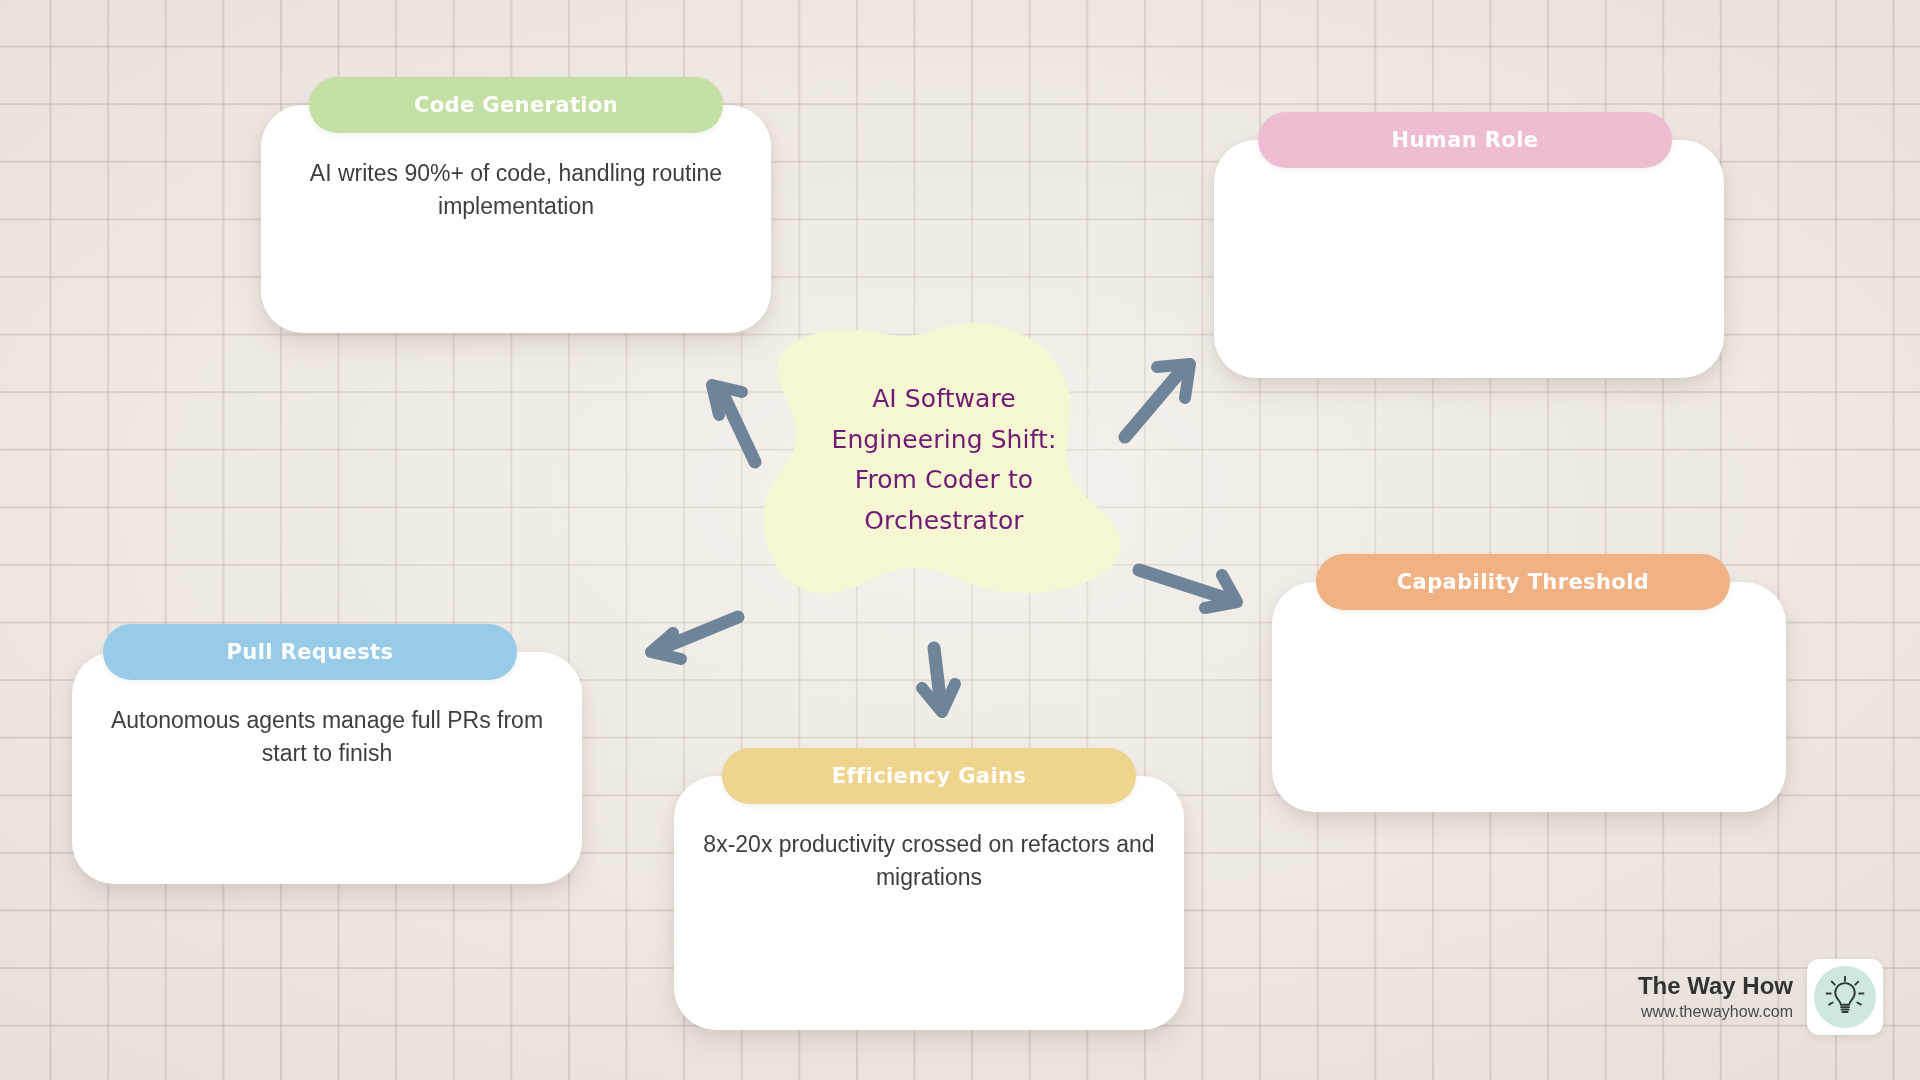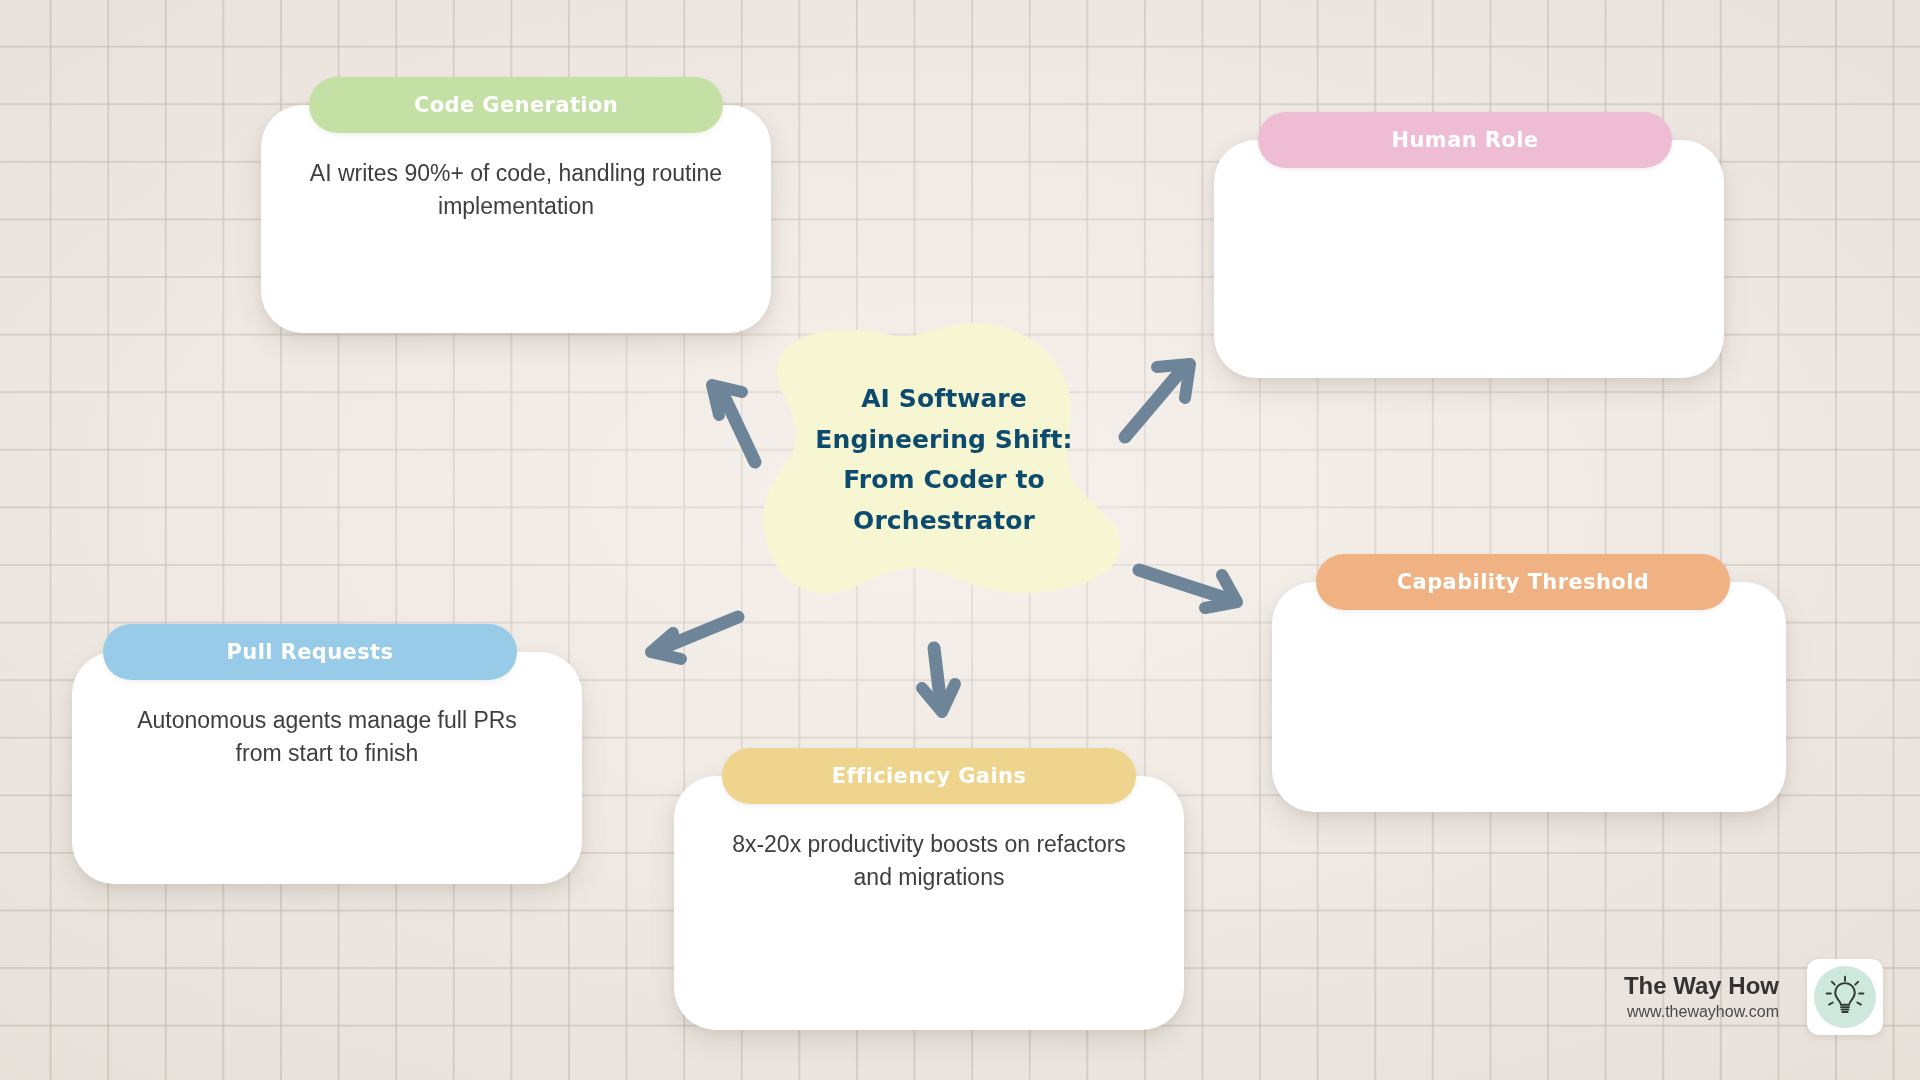--- a/index.html
+++ b/index.html
@@ -50,24 +50,24 @@
     left:754px; top:320px;
     width:380px; height:280px;
   }
   #center-node svg { position:absolute; inset:0; width:100%; height:100%; }
   #center-title {
     position:absolute; inset:0;
     display:flex; align-items:center; justify-content:center;
     text-align:center;
     padding:0 54px;
     font-family:"DejaVu Sans", sans-serif;
-    font-weight:bold;
+    font-weight:normal;
     font-size:25px;
     line-height:1.62;
-    color:#0c4a6e;
+    color:#701a75;
     letter-spacing:.1px;
   }
 
   
   .card {
     position:absolute;
     background:#ffffff;
     border-radius:42px;
     box-shadow:0 12px 26px rgba(120,105,92,.16), 0 3px 8px rgba(120,105,92,.08);
   }
@@ -82,21 +82,21 @@
     font-weight:bold;
     font-size:21px;
     letter-spacing:.4px;
     white-space:nowrap;
     box-shadow:0 2px 5px rgba(120,105,92,.10);
   }
   .card-body {
     position:absolute;
     left:0; right:0;
     top:52px;
-    padding:0 42px;
+    padding:0 20px;
     text-align:center;
     font-family:"Liberation Sans", sans-serif;
     font-size:23px;
     line-height:1.42;
     color:#3e3e3c;
   }
 
   
   #card-code-generation  { left:261px;  top:105px;  width:510px; height:228px; }
   #card-code-generation  .card-header { left:48px;  width:414px; }
@@ -110,21 +110,21 @@
   #card-pull-requests    { left:72px;   top:652px;  width:510px; height:232px; }
   #card-pull-requests    .card-header { left:31px;  width:414px; }
 
   #card-efficiency       { left:674px;  top:776px;  width:510px; height:254px; }
   #card-efficiency       .card-header { left:48px;  width:414px; }
 
   
   #brand {
     position:absolute;
     right:37px; bottom:45px;
-    display:flex; align-items:center; gap:28px;
+    display:flex; align-items:center; gap:14px;
   }
   #brand-text { text-align:right; }
   #brand-name {
     font-family:"Liberation Sans", sans-serif;
     font-weight:bold;
     font-size:24px;
     color:#333333;
     line-height:1.28;
   }
   #brand-url {
@@ -215,21 +215,21 @@
     <div class="card-header" style="background:#f0b183">Capability Threshold</div>
   </div>
 
   <div class="card" id="card-pull-requests">
     <div class="card-header" style="background:#97cbe8">Pull Requests</div>
     <div class="card-body">Autonomous agents manage full PRs from start to finish</div>
   </div>
 
   <div class="card" id="card-efficiency">
     <div class="card-header" style="background:#eed48c">Efficiency Gains</div>
-    <div class="card-body">8x-20x productivity boosts on refactors and migrations</div>
+    <div class="card-body">8x-20x productivity crossed on refactors and migrations</div>
   </div>
 
   <div id="brand">
     <div id="brand-text">
       <div id="brand-name">The Way How</div>
       <div id="brand-url">www.thewayhow.com</div>
     </div>
     <div id="brand-logo">
       <div id="brand-logo-disc" style="background: rgb(207, 232, 221);">
         <svg width="46" height="46" viewBox="0 0 48 48">

